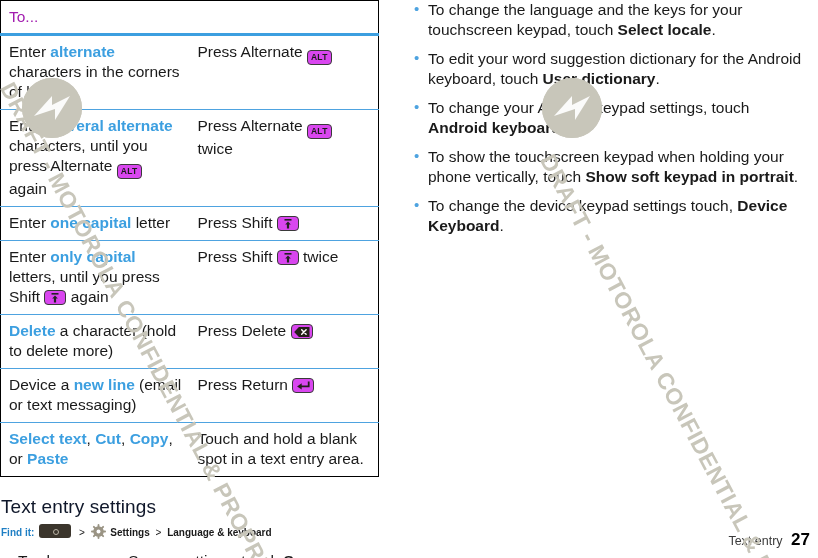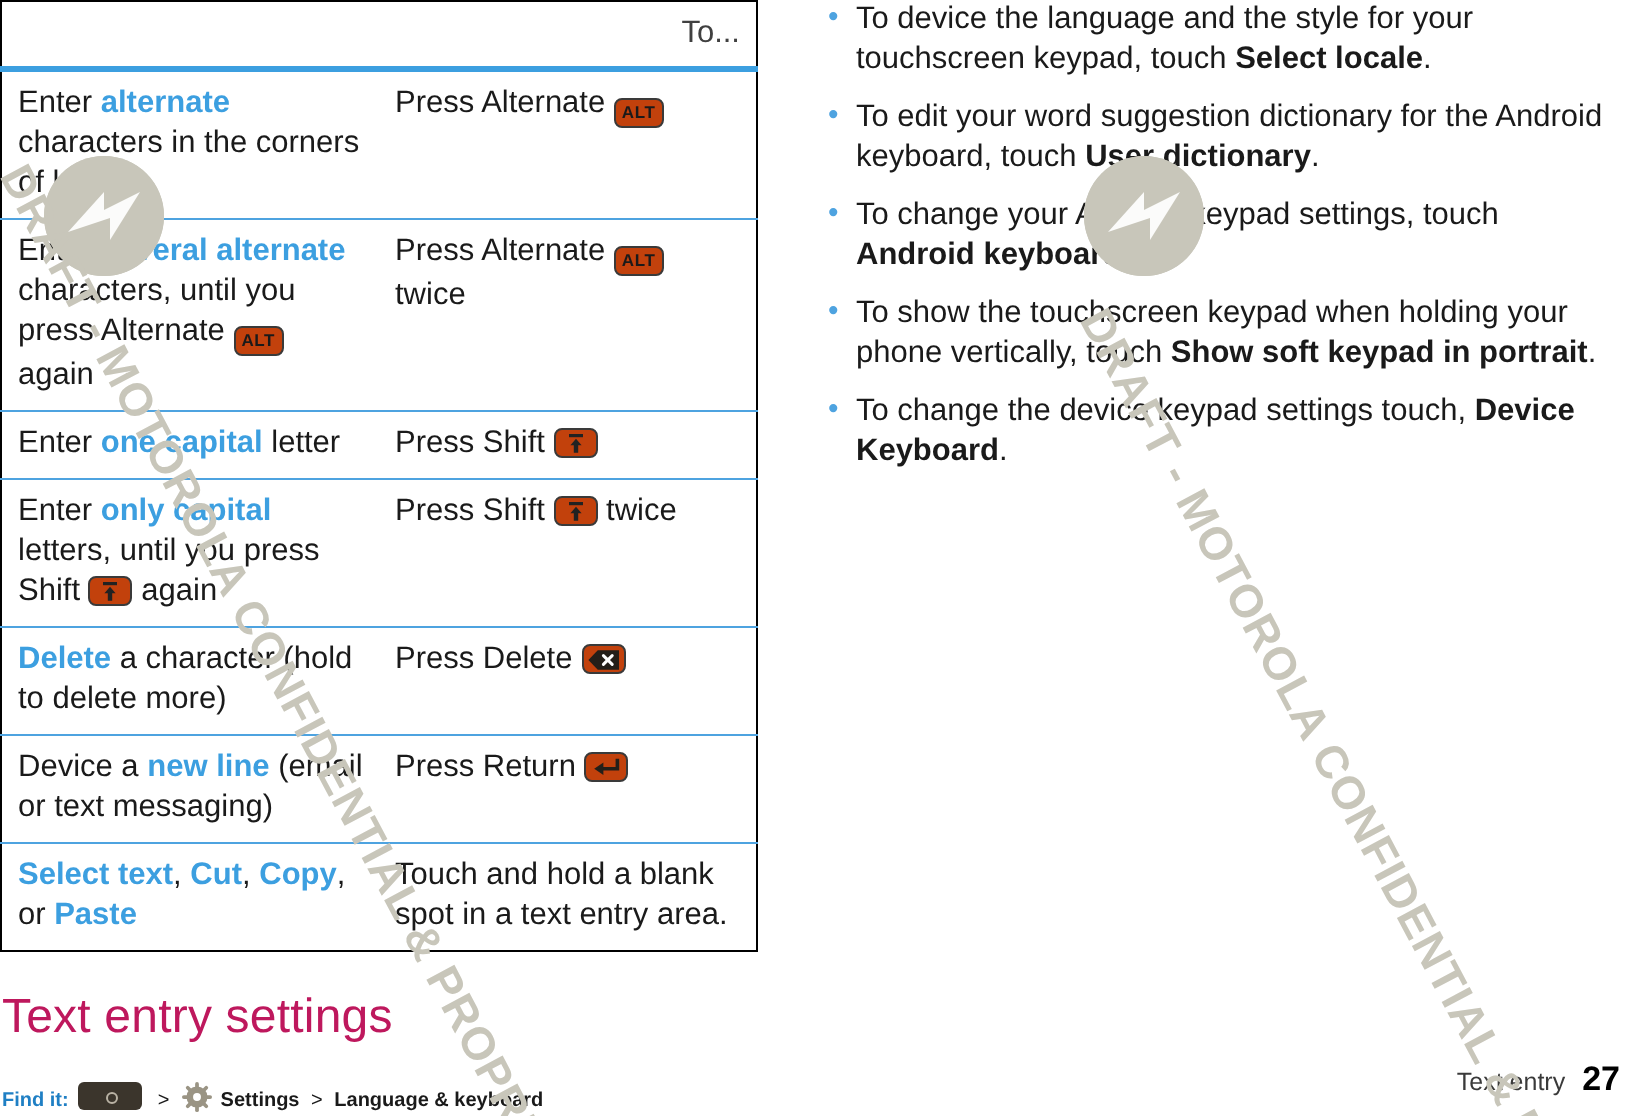--- a/index.html
+++ b/index.html
@@ -74,65 +74,64 @@
     table-layout: fixed;
   }
   .tbl td {
     vertical-align: top;
     padding: 6px 8px 7px 8px;
     font-size: 15.5px;
     line-height: 20px;
     border: 0;
   }
   .tbl tr.row-head td {
-    color: #404040;
+    color: #a21caf;
     font-size: 15.5px;
     padding-bottom: 6px;
     border-bottom: 3px solid #3c9fe0;
-    text-align: right;
   }
   .tbl tr.body-row td {
     border-top: 1px solid #4ea3e0;
   }
   .tbl tr.body-row.first td { border-top: 0; }
   .col-a { width: 216px; }
   .col-b { width: 163px; }
 
   .hl { color: #3c9fe0; font-weight: bold; text-align: right; }
 
   
   .key {
     display: inline-block;
     border: 1.4px solid #3a3a3a;
     border-radius: 4px;
     padding: 0 3px;
     line-height: 1;
     vertical-align: -3px;
-    background: #c2410c;
+    background: #d946ef;
     height: 15px;
     box-sizing: border-box;
     position: relative;
     white-space: nowrap;
   }
   .key-alt {
     font-size: 8.5px;
     font-weight: bold;
     letter-spacing: .3px;
     padding: 2px 3px 0 3px;
     height: 15px;
   }
   .key-ico { width: 22px; padding: 0; }
   .key-ico svg { position:absolute; left:50%; top:50%; transform:translate(-50%,-50%); display:block; }
 
   
   .sec-title {
-    color: #be185d;
-    font-size: 24px;
+    color: #0f172a;
+    font-size: 19px;
     font-weight: normal;
-    margin: 19px 0 18px 1px;
+    margin: 19px 0 5px 1px;
     letter-spacing: .1px;
   }
   .findit {
     font-size: 10px;
     font-weight: bold;
     margin: 3px 0 5px 1px;
     line-height: 20px;
     white-space: nowrap;
   }
   .findit .fi-label { color: #1f7fc4; }
@@ -288,21 +287,21 @@
       <span>Language &amp; keyboard</span>
     </div>
 
     <ul class="bullets tight" id="left-bullets">
         <li><span>To change your Swype settings, touch </span><span style="font-weight: bold;">Swype</span><span>.</span></li>
       </ul>
   </div>
 
   <div class="col-right">
     <ul class="bullets" id="right-bullets">
-        <li><span>To device the language and the style for your touchscreen keypad, touch </span><span style="font-weight: bold; text-align: center;">Select locale</span><span>.</span></li>
+        <li><span>To change the language and the keys for your touchscreen keypad, touch </span><span style="font-weight: bold; text-align: center;">Select locale</span><span>.</span></li>
         <li><span>To edit your word suggestion dictionary for the Android keyboard, touch </span><span style="font-weight: bold;">User dictionary</span><span>.</span></li>
         <li><span>To change your Android keypad settings, touch </span><span style="font-weight: bold;">Android keyboard</span><span>.</span></li>
         <li><span>To show the touchscreen keypad when holding your phone vertically, touch </span><span style="font-weight: bold;">Show soft keypad in portrait</span><span>.</span></li>
         <li><span>To change the device keypad settings touch, </span><span style="font-weight: bold;">Device Keyboard</span><span>.</span></li>
       </ul>
   </div>
 
   <div class="footer">
     <span>Text entry</span>
     <span class="pg">27</span>

